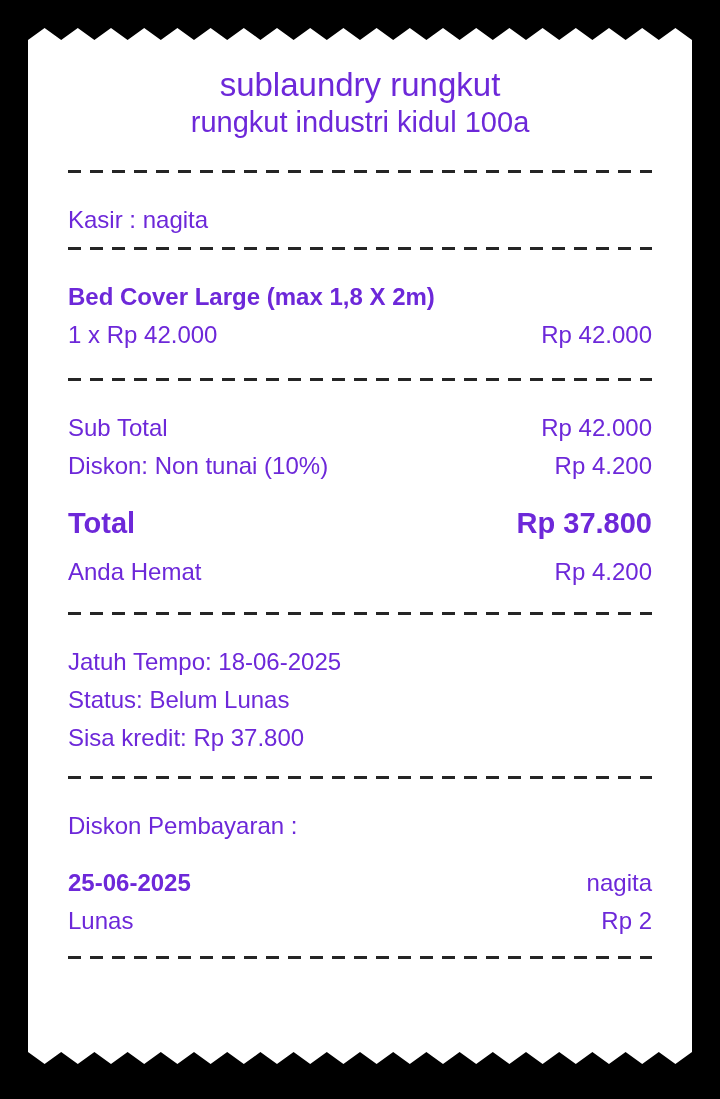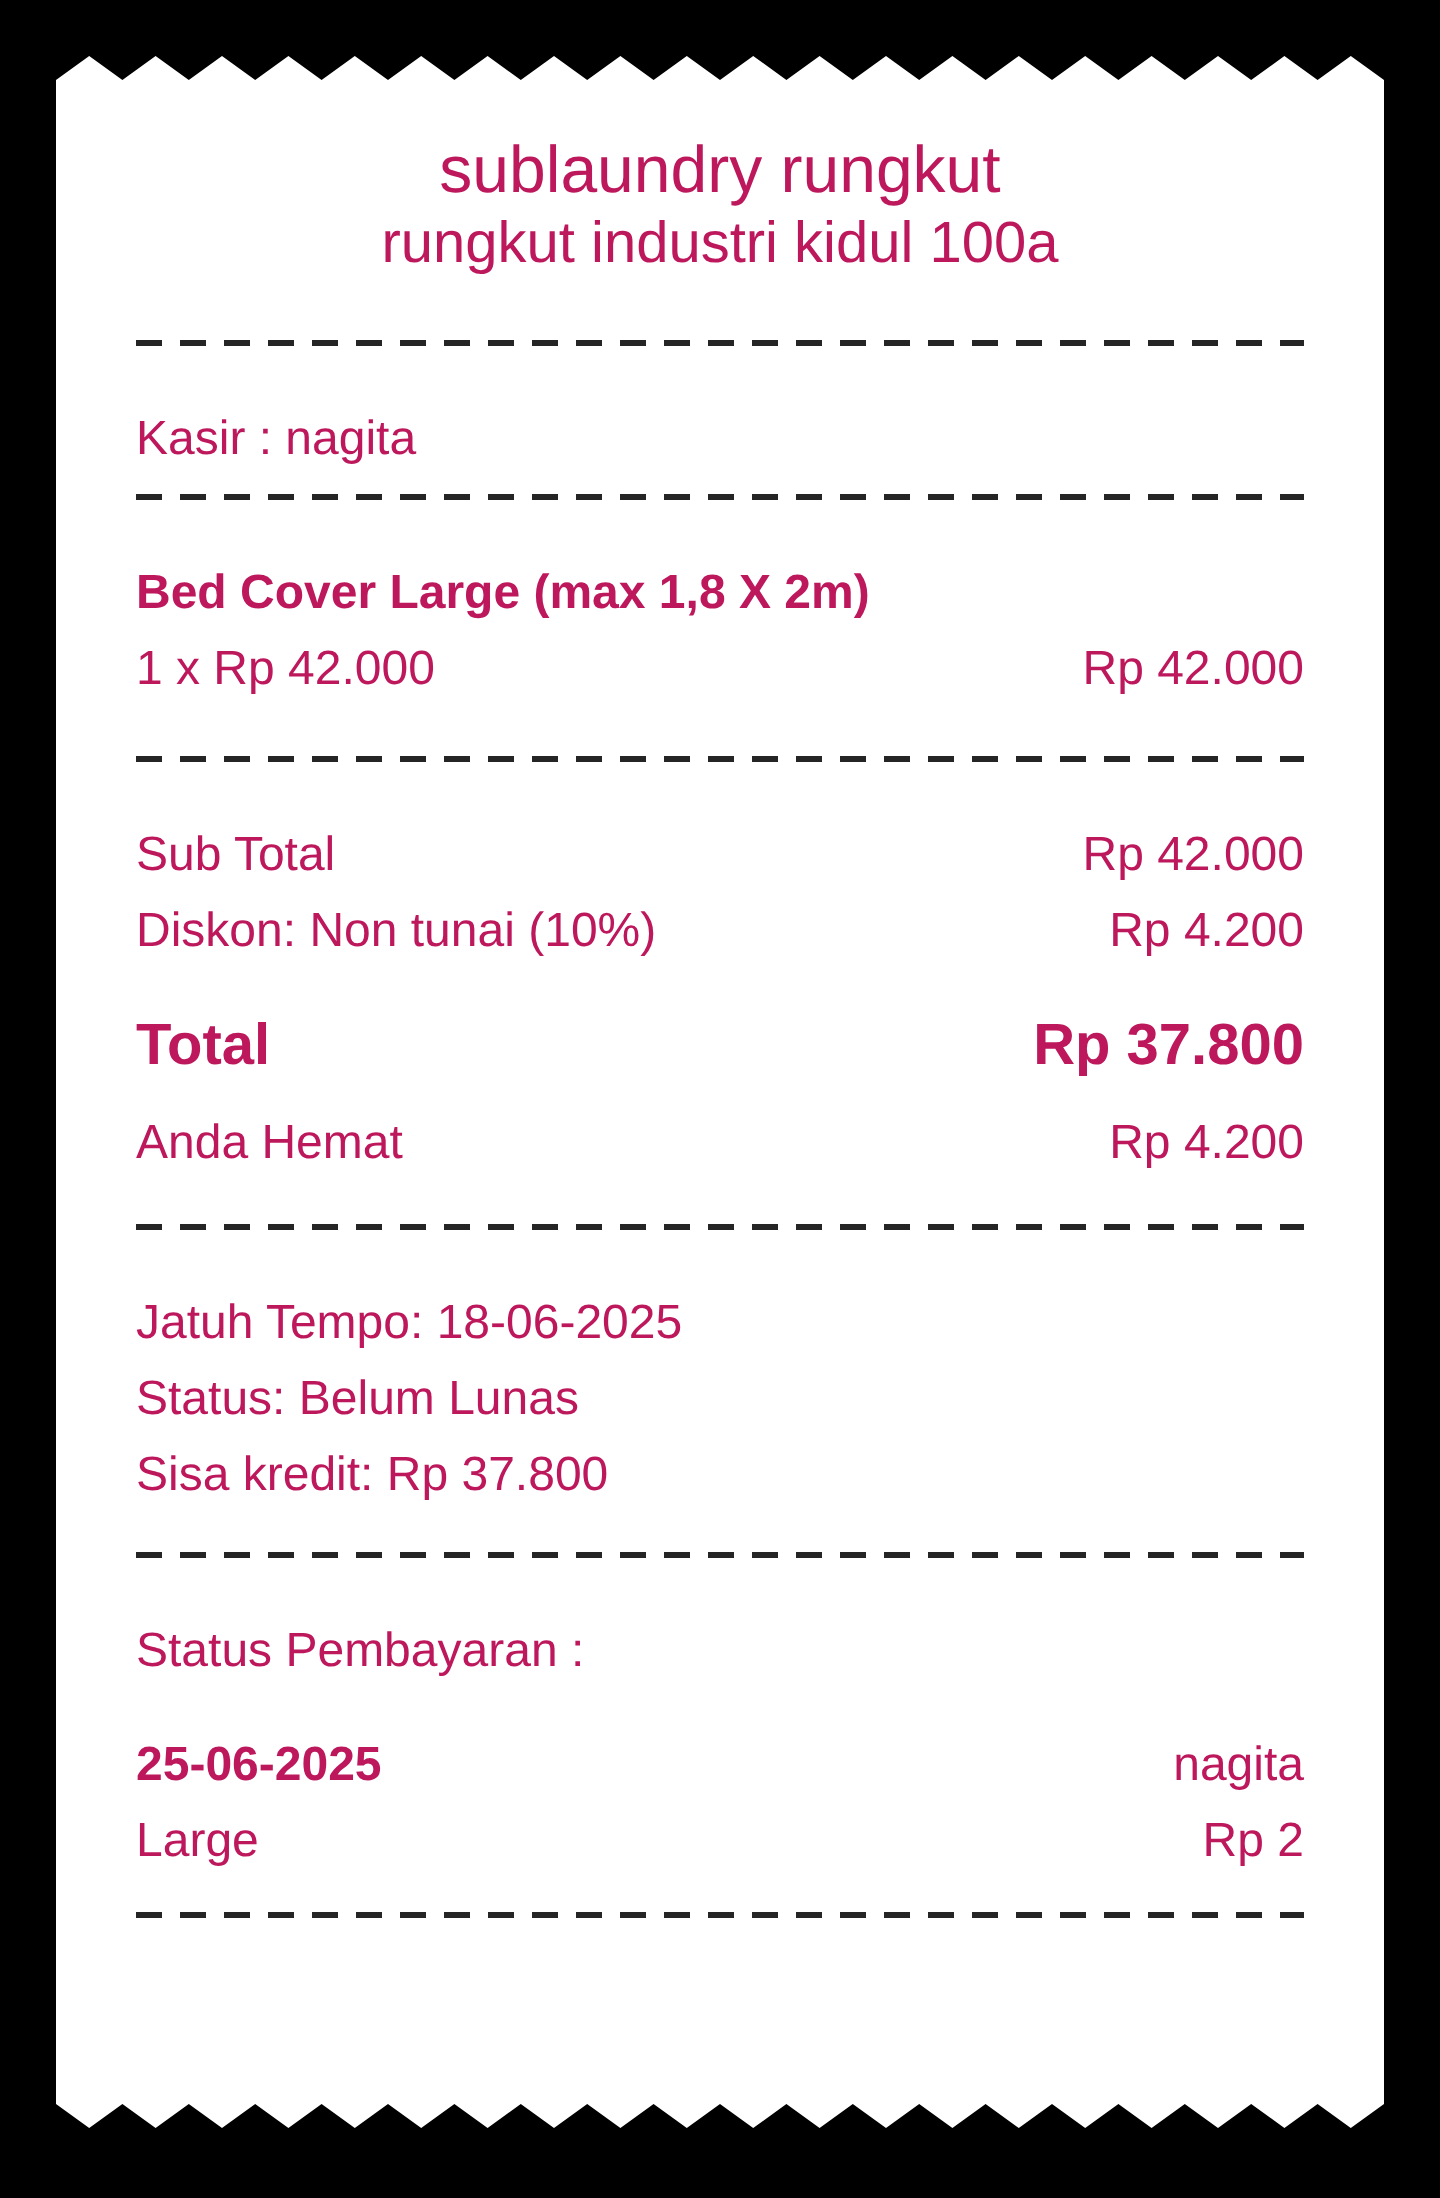--- a/index.html
+++ b/index.html
@@ -16,21 +16,21 @@
   }
   .torn-edge {
     display: block;
     width: 664px;
     height: 12px;
   }
   .receipt-body {
     background: #ffffff;
     height: 1012px;
     padding: 0 40px;
-    color: #be185d;
+    color: #6d28d9;
     font-size: 24px;
     overflow: hidden;
   }
   .store-name {
     margin-top: 24px;
     text-align: center;
     font-size: 33px;
     line-height: 42px;
     font-weight: 400;
   }
@@ -125,28 +125,28 @@
     <div class="row">
       <span class="left">Status: Belum Lunas</span>
     </div>
     <div class="row">
       <span class="left">Sisa kredit: Rp 37.800</span>
     </div>
 
     <div class="divider d5"></div>
 
     <div class="row">
-      <span class="left">Status Pembayaran :</span>
+      <span class="left">Diskon Pembayaran :</span>
     </div>
     <div class="row history-entry-date-row">
       <span class="left bold">25-06-2025</span>
       <span class="right">nagita</span>
     </div>
     <div class="row">
-      <span class="left">Large</span>
+      <span class="left">Lunas</span>
       <span class="right">Rp 2</span>
     </div>
 
     <div class="divider d6"></div>
 
   </div>
 
   <svg class="torn-edge" viewBox="0 0 680 12" preserveAspectRatio="none" aria-hidden="true">
     <path fill="#ffffff" d="M0,0 L17,12 L34,0 L51,12 L68,0 L85,12 L102,0 L119,12 L136,0 L153,12 L170,0 L187,12 L204,0 L221,12 L238,0 L255,12 L272,0 L289,12 L306,0 L323,12 L340,0 L357,12 L374,0 L391,12 L408,0 L425,12 L442,0 L459,12 L476,0 L493,12 L510,0 L527,12 L544,0 L561,12 L578,0 L595,12 L612,0 L629,12 L646,0 L663,12 L680,0 Z"></path>
   </svg>

